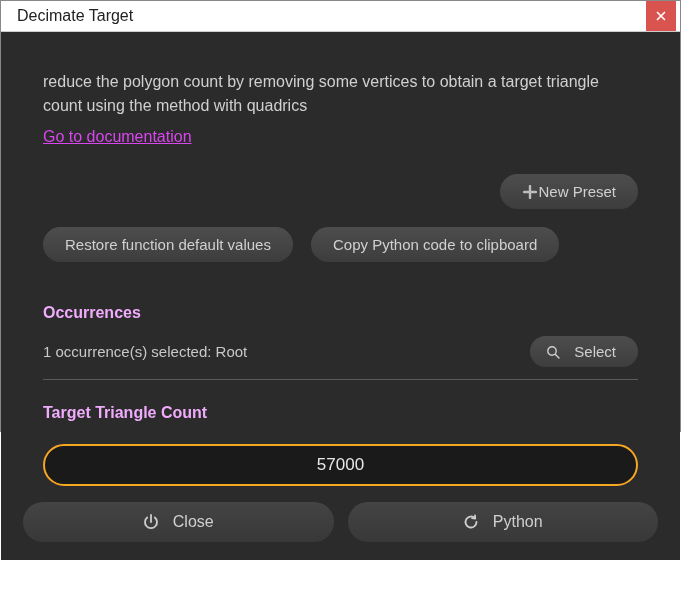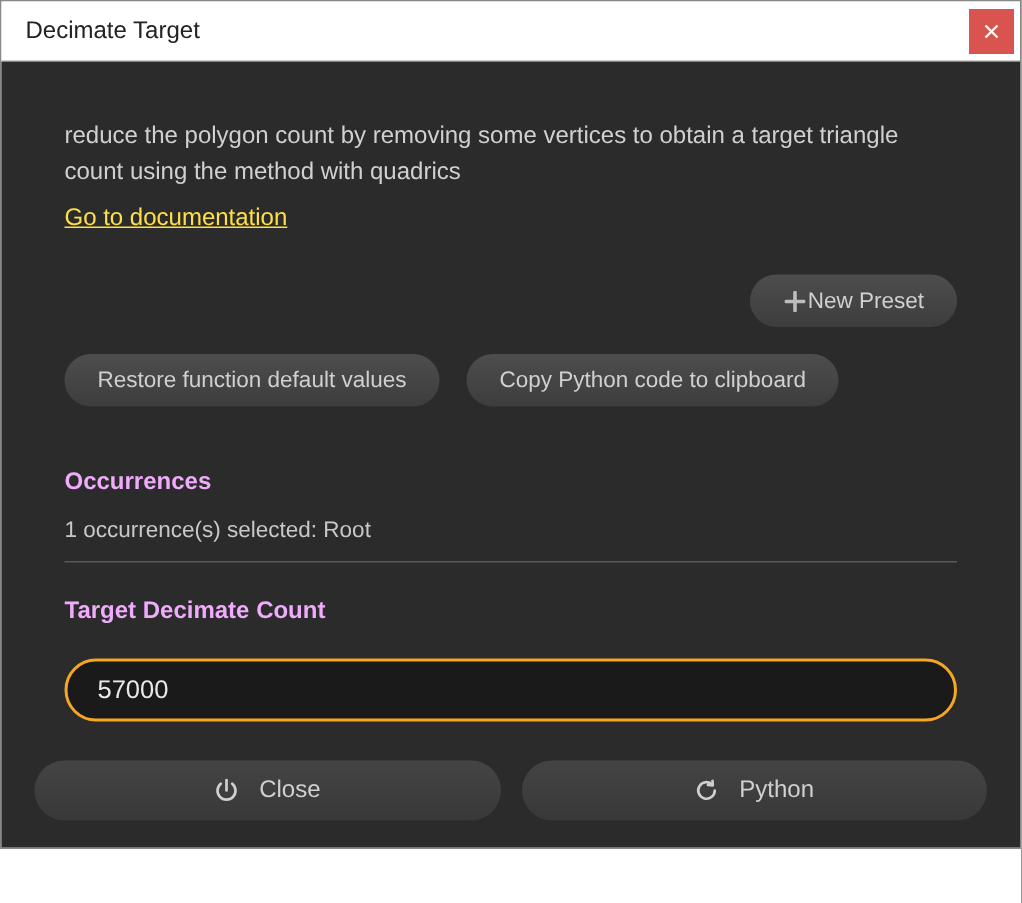--- a/index.html
+++ b/index.html
@@ -5,21 +5,21 @@
     * { box-sizing: border-box; margin: 0; padding: 0; }
     body {
       font-family: "Segoe UI", Arial, sans-serif;
       background: #ffffff;
       width: 681px;
       height: 602px;
       overflow: hidden;
     }
     .window {
       width: 681px;
-      height: 566px;
+      height: 432px;
       border: 1px solid #888;
       display: flex;
       flex-direction: column;
       background: #ffffff;
     }
     .titlebar {
       height: 40px;
       background: #ffffff;
       display: flex;
       align-items: center;
@@ -57,21 +57,21 @@
       flex-direction: column;
       color: #d9d9d9;
     }
     .description {
       font-size: 16px;
       line-height: 1.5;
       color: #d0d0d0;
       margin-bottom: 10px;
     }
     .doc-link {
-      color: #fde047;
+      color: #d946ef;
       text-decoration: underline;
       font-size: 16px;
       cursor: pointer;
       display: inline-block;
       margin-bottom: 28px;
     }
     .row {
       display: flex;
       gap: 18px;
       margin-bottom: 18px;
@@ -131,21 +131,21 @@
       margin-top: 8px;
     }
     .num-input {
       width: 100%;
       height: 42px;
       background: #1a1a1a;
       border: 2px solid #f5a623;
       border-radius: 21px;
       color: #e8e8e8;
       font-size: 17px;
-      text-align: left;
+      text-align: center;
       padding: 0 20px;
       outline: none;
     }
     .footer {
       display: flex;
       gap: 14px;
       padding: 0 20px 16px 20px;
       margin-top: auto;
     }
     .footer-btn {
@@ -201,23 +201,32 @@
           <span>Restore function default values</span>
         </button>
         <button class="pill-btn">
           <span>Copy Python code to clipboard</span>
         </button>
       </div>
 
       <div class="section-label">Occurrences</div>
       <div class="occ-row">
         <div class="occ-text">1 occurrence(s) selected: Root</div>
-      </div>
-
-      <div class="section-label">Target Decimate Count</div>
+        <button class="select-btn">
+          <span class="icon">
+            <svg width="14" height="14" viewBox="0 0 14 14">
+                <circle cx="6" cy="6" r="4.2" stroke="#cfcfcf" stroke-width="1.4" fill="none"></circle>
+                <path d="M9.2 9.2 L13 13" stroke="#cfcfcf" stroke-width="1.4" stroke-linecap="round"></path>
+              </svg>
+          </span>
+          <span>Select</span>
+        </button>
+      </div>
+
+      <div class="section-label">Target Triangle Count</div>
       <div class="input-wrap">
         <input class="num-input" type="text" value="57000" style="">
       </div>
 
     </div>
 
     <div class="footer">
       <button class="footer-btn">
         <span class="icon">
           <svg width="16" height="16" viewBox="0 0 16 16">

